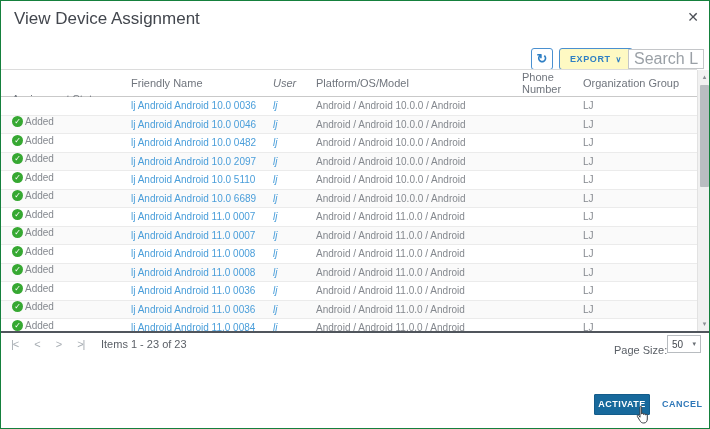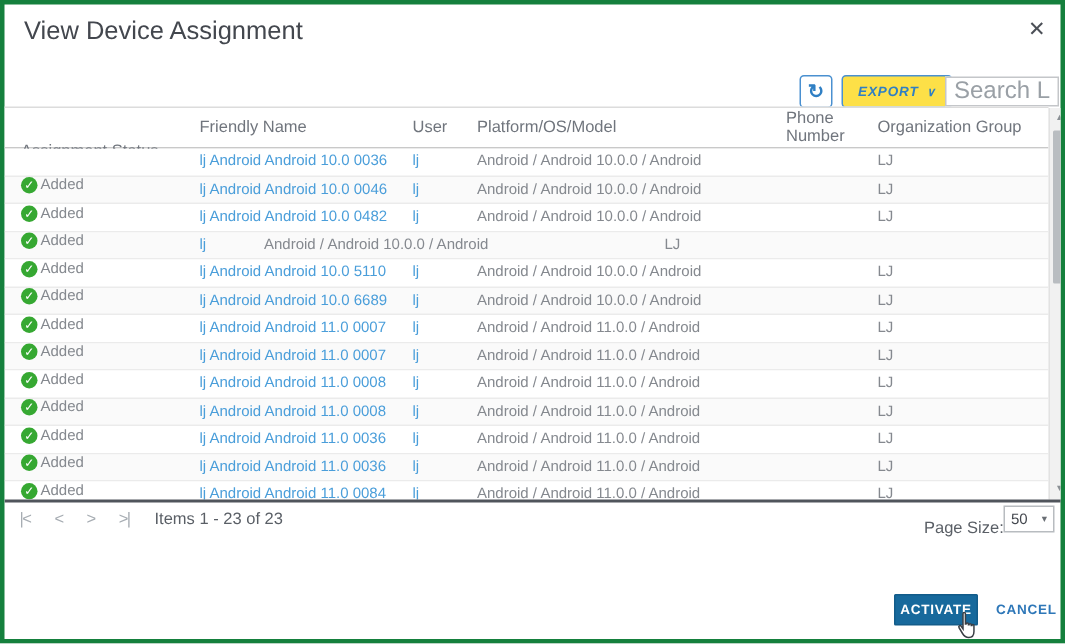--- a/index.html
+++ b/index.html
@@ -1,56 +1,56 @@
 <!DOCTYPE html>
 <html><head>
 <meta charset="utf-8">
 <style>
   * { margin:0; padding:0; box-sizing:border-box; }
   html,body { background:#e9e9e9; font-family:"Liberation Sans", sans-serif; }
   .modal {
     position:relative; width:710px; height:429px; background:#fff;
-    border:3px solid #15803d; overflow:hidden;
+    border:1px solid #15803d; overflow:hidden;
     font-family:"Liberation Sans", sans-serif;
   }
   .modal-title {
     position:absolute; left:13px; top:8px; font-size:17px; color:#43474e;
   }
   .close-btn {
     position:absolute; right:10px; top:8px; font-size:14px; color:#4c5057;
     cursor:pointer; line-height:16px;
   }
   
   .refresh-btn {
     position:absolute; left:530px; top:47px; width:22px; height:22px;
     border:1px solid #4a90d0; border-radius:3px; background:#fff;
     color:#2f7fc4; font-size:13px; font-weight:bold; text-align:center;
     line-height:20px; cursor:pointer;
   }
   .export-btn {
     position:absolute; left:558px; top:47px; height:22px; padding:0 10px;
-    border:1px solid #4a90d0; border-radius:3px; background:#fde047;
+    border:1px solid #4a90d0; border-radius:3px; background:#fef9c3;
     color:#2f7fc4; font-size:9px; font-weight:bold; letter-spacing:0.6px;
-    line-height:20px; cursor:pointer;font-style:italic;
+    line-height:20px; cursor:pointer;
   }
   .export-btn .chev { font-size:8px; margin-left:5px; font-weight:bold; }
   .search-input {
     position:absolute; left:627px; top:48px; width:76px; height:20px;
     border:1px solid #c4c6c9; font-size:16px; padding:0 5px; color:#43474e;
     font-family:"Liberation Sans", sans-serif;
   }
   .search-input::placeholder { color:#9aa0a6; }
   
   .thead {
     position:absolute; left:0; top:68px; width:696px; height:28px;
     border-top:1px solid #dcdcdc; border-bottom:1px solid #c9c9c9;
     display:flex; align-items:center; padding-left:11px;
     font-size:11px; color:#70757d; background:#fff;
   }
-  .c1{width:119px;margin-top:32px;} .c2{width:142px;} .c3{width:43px;} .c4{width:168px;}
+  .c1{width:119px;margin-top:32px;} .c2{width:142px;} .c3{width:43px;font-style:italic;} .c4{width:168px;}
   .c5{width:99px;padding-left:38px;} .c6{flex:1;}
   
   .tbody {
     position:absolute; left:0; top:96px; width:696px; height:234px;
     overflow:hidden;
   }
   .trow {
     display:flex; align-items:center; height:18.5px; padding-left:11px;
     border-bottom:1px solid #ebebeb; font-size:10px; background:#fff;
   }
@@ -166,20 +166,21 @@
       <div class="c4 dim">Android / Android 10.0.0 / Android</div>
       <div class="c5 dim"></div>
       <div class="c6 dim">LJ</div>
     </div>
 
     <div class="trow">
       <div class="c1 status-cell">
         <span class="check-icon">✓</span>
         <span>Added</span>
       </div>
+      <div class="c2"><span class="link">lj Android Android 10.0 2097</span></div>
       <div class="c3"><span class="link">lj</span></div>
       <div class="c4 dim">Android / Android 10.0.0 / Android</div>
       <div class="c5 dim"></div>
       <div class="c6 dim">LJ</div>
     </div>
 
     <div class="trow">
       <div class="c1 status-cell">
         <span class="check-icon">✓</span>
         <span>Added</span>

